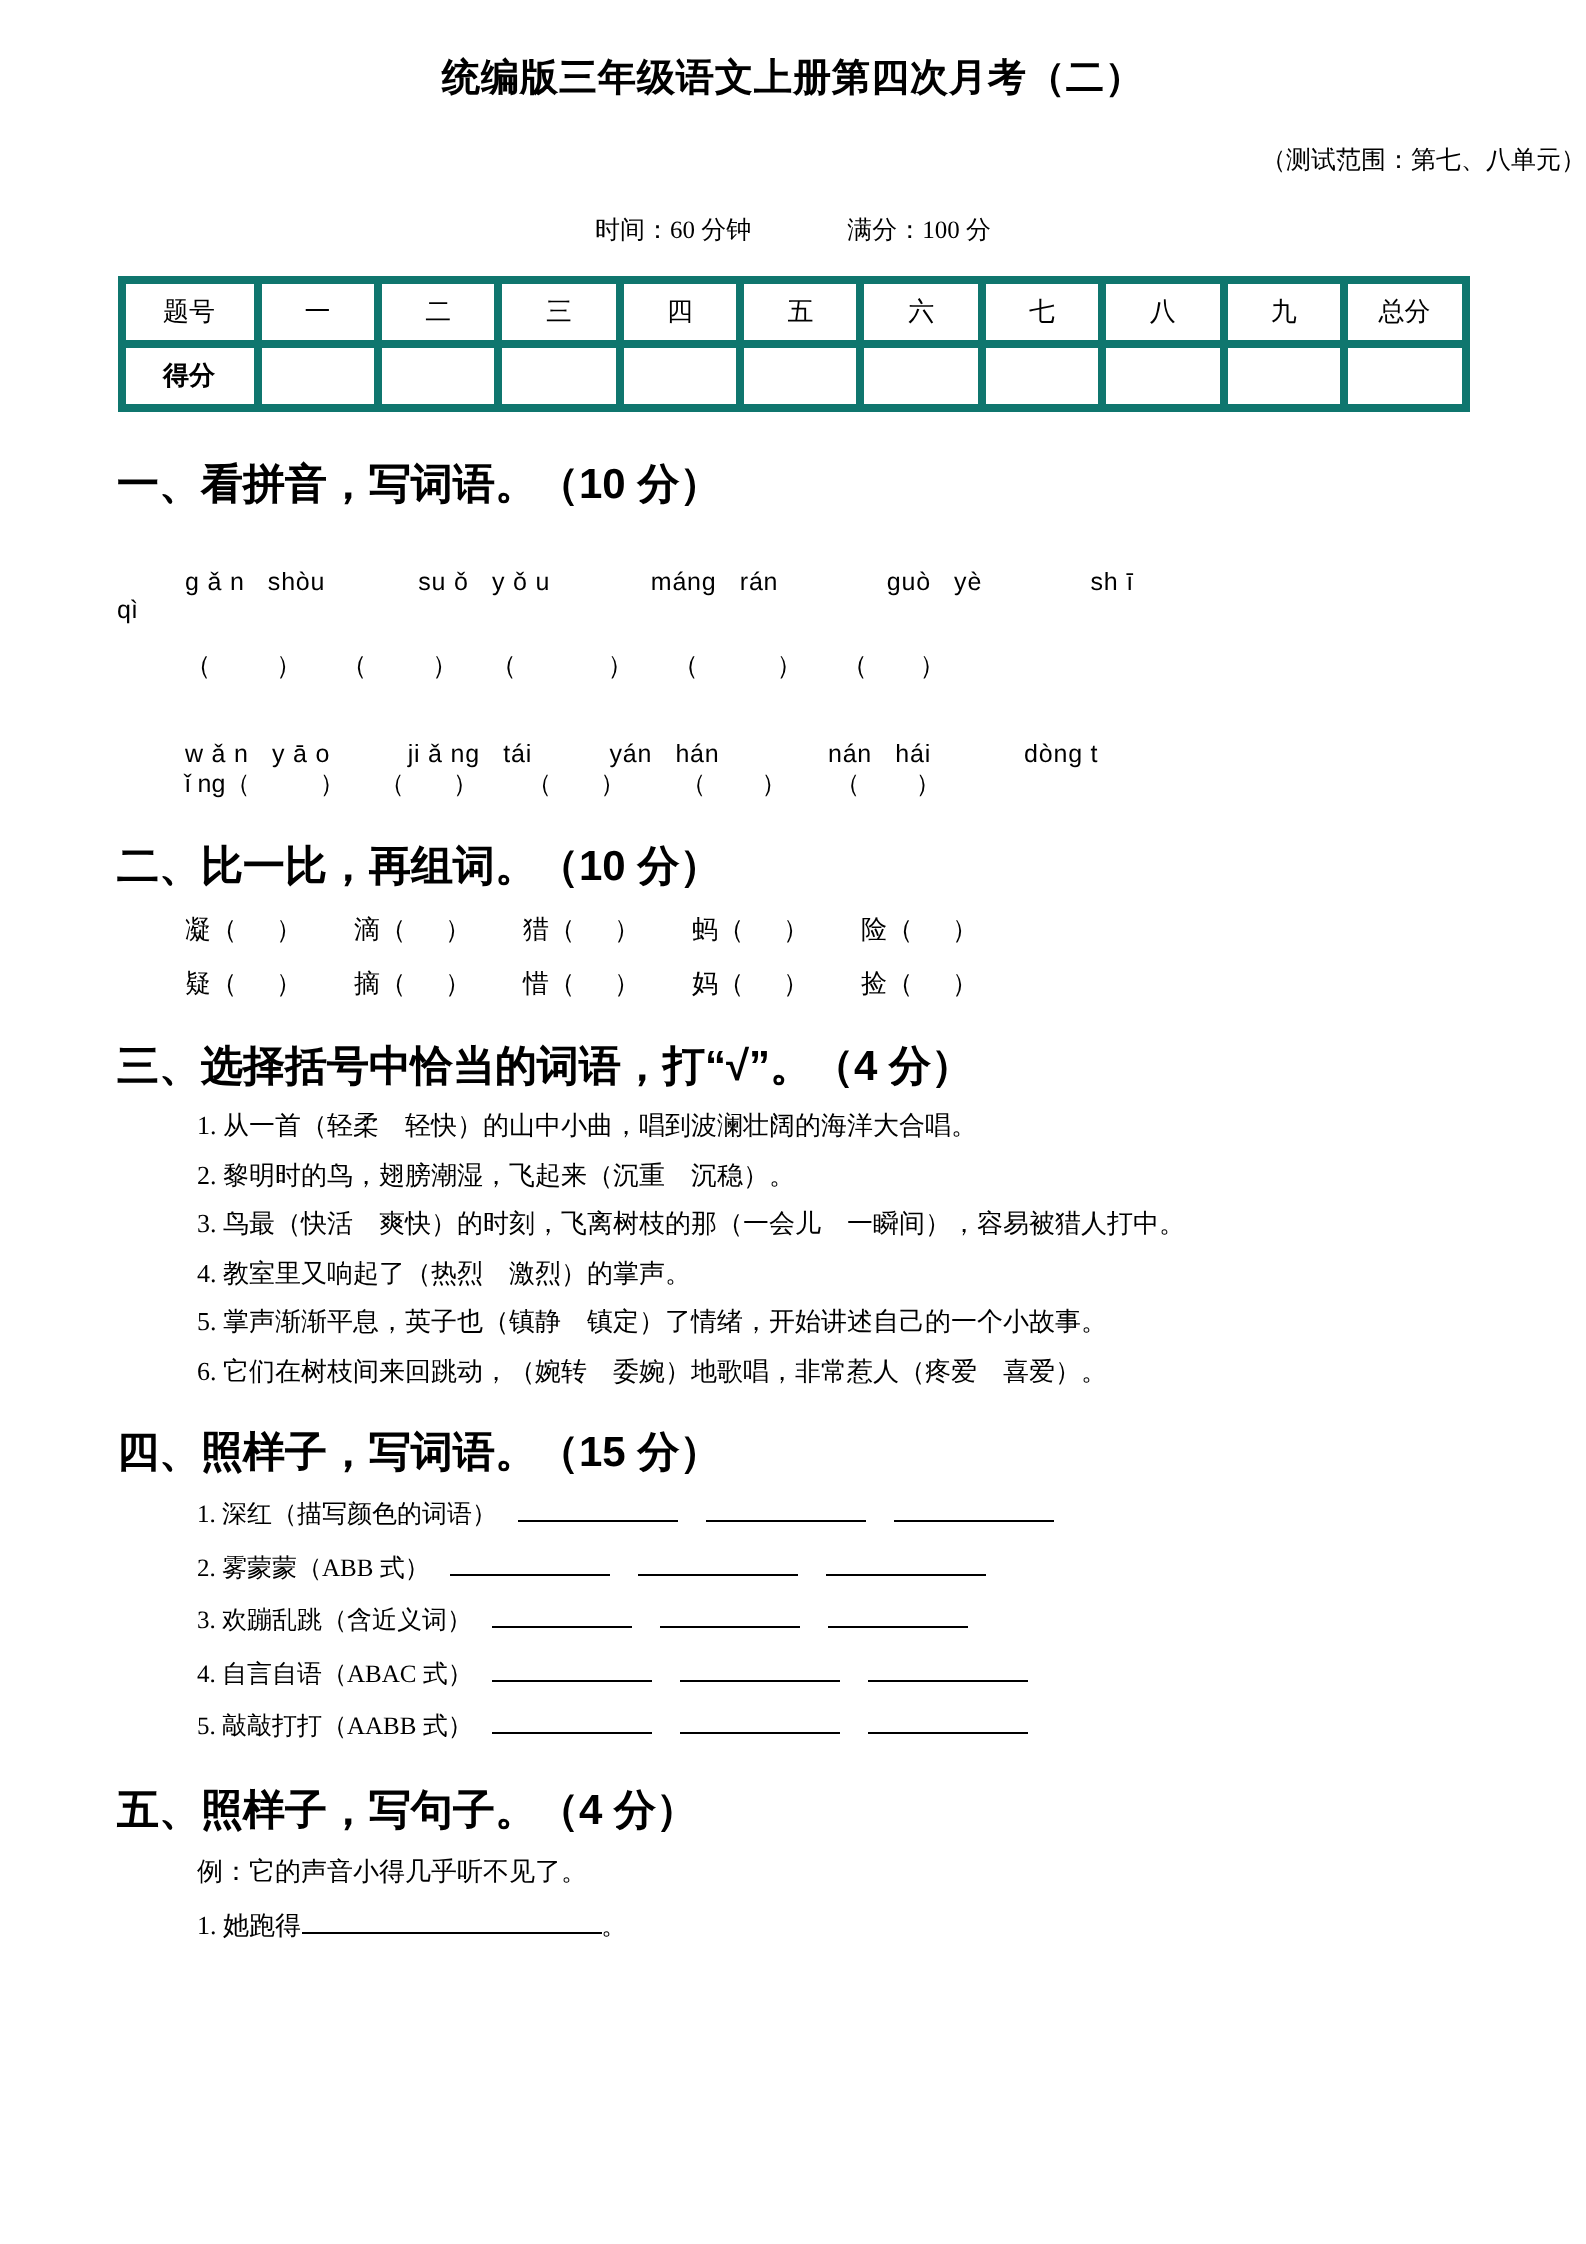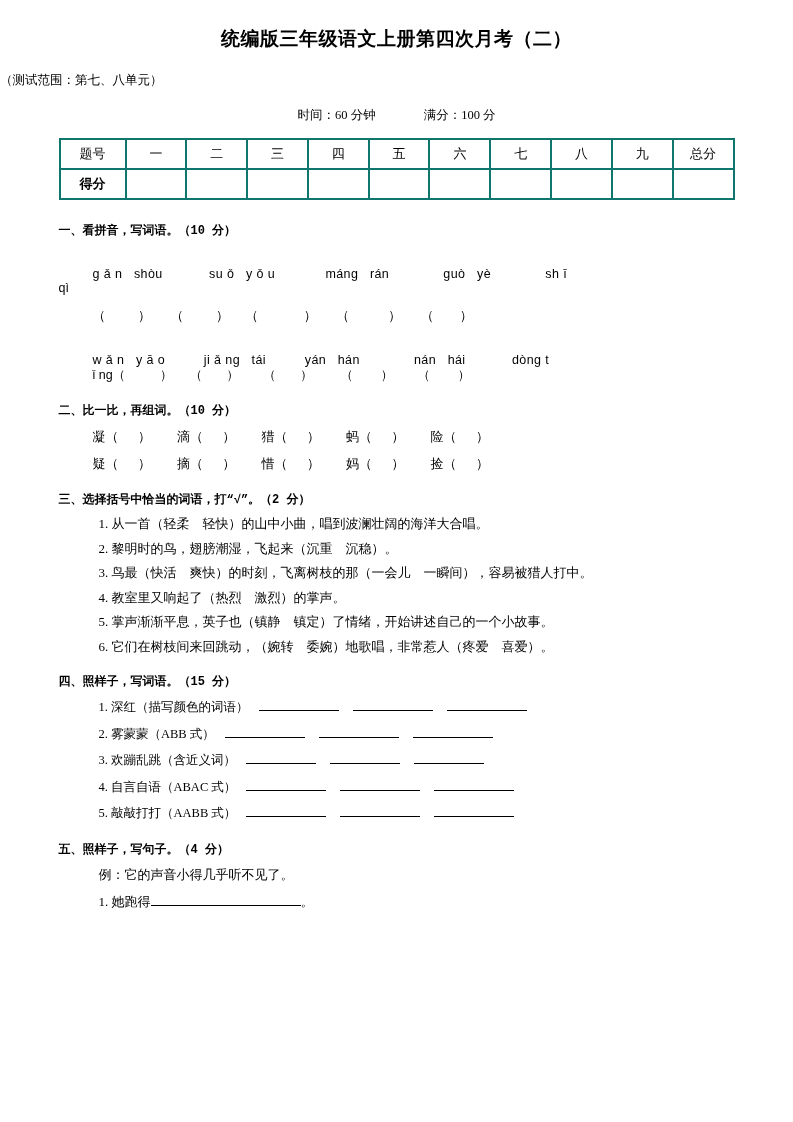--- a/index.html
+++ b/index.html
@@ -24,61 +24,61 @@
   }
   .doc-title {
     text-align: center;
     font-size: 19px;
     font-weight: bold;
     margin-top: 26px;
     letter-spacing: 0.5px;
     font-family: "Liberation Sans", "DejaVu Sans", sans-serif;
   }
   .subtitle {
-    text-align: left;
+    text-align: right;
     font-size: 12.5px;
     margin-top: 20px;
   }
   .timeline {
     text-align: center;
     font-size: 12.5px;
     margin-top: 18px;
   }
   .timeline .gap {
     display: inline-block;
     width: 48px;
   }
   table.score {
     border-collapse: collapse;
     margin: 14px auto 0 auto;
     width: 676px;
     table-layout: fixed;
   }
   table.score td {
-    border: 2px solid #0f766e;
+    border: 4px solid #0f766e;
     height: 26px;
     text-align: center;
     font-size: 13px;
     font-family: "Liberation Sans", "DejaVu Sans", sans-serif;
   }
   table.score td.head {
     width: 62px;
   }
   table.score tr.r2 td {
     height: 26px;
     font-weight: bold;
   }
   .content {
     margin: 0 auto;
     width: 676px;
   }
   .sec-head {
-    font-size: 12px;
+    font-size: 21px;
     font-weight: bold;
-    font-family: Liberation Mono, monospace;
+    font-family: Liberation Sans, sans-serif;
     margin-top: 18px;
     margin-bottom: 4px;
   }
   .sec1 { margin-top: 22px; }
   .indent {
     padding-left: 34px;
   }
   .pinyin-line {
     font-size: 12.5px;
     font-family: "Liberation Sans", "DejaVu Sans", sans-serif;
@@ -179,21 +179,21 @@
     <div class="pinyin-line indent">g ǎ n   shòu            su ǒ   y ǒ u             máng   rán              guò   yè              sh ī</div>
     <div class="wrapword">qì</div>
     <div class="blank-line indent">（          ）      （          ）     （              ）      （            ）      （        ）</div>
     <div class="pinyin-line indent">w ǎ n   y ā o          ji ǎ ng   tái          yán   hán              nán   hái            dòng t</div>
     <div class="wrapword indent">ǐ ng（          ）     （       ）       （       ）        （        ）       （        ）</div>
 
     <div class="sec-head">二、比一比，再组词。（10 分）</div>
     <div class="q2row">凝（      ）        滴（      ）        猎（      ）        蚂（      ）        险（      ）</div>
     <div class="q2row">疑（      ）        摘（      ）        惜（      ）        妈（      ）        捡（      ）</div>
 
-    <div class="sec-head">三、选择括号中恰当的词语，打“√”。（2 分）</div>
+    <div class="sec-head">三、选择括号中恰当的词语，打“√”。（4 分）</div>
     <div class="q-item">1. 从一首（轻柔　轻快）的山中小曲，唱到波澜壮阔的海洋大合唱。</div>
     <div class="q-item">2. 黎明时的鸟，翅膀潮湿，飞起来（沉重　沉稳）。</div>
     <div class="q-item">3. 鸟最（快活　爽快）的时刻，飞离树枝的那（一会儿　一瞬间），容易被猎人打中。</div>
     <div class="q-item">4. 教室里又响起了（热烈　激烈）的掌声。</div>
     <div class="q-item">5. 掌声渐渐平息，英子也（镇静　镇定）了情绪，开始讲述自己的一个小故事。</div>
     <div class="q-item">6. 它们在树枝间来回跳动，（婉转　委婉）地歌唱，非常惹人（疼爱　喜爱）。</div>
 
     <div class="sec-head">四、照样子，写词语。（15 分）</div>
     <div class="q-item4">
       <span>1. 深红（描写颜色的词语）</span><span class="sp10"></span><span class="ul ul-w80"></span><span class="sp14"></span><span class="ul ul-w80"></span><span class="sp14"></span><span class="ul ul-w80"></span>

